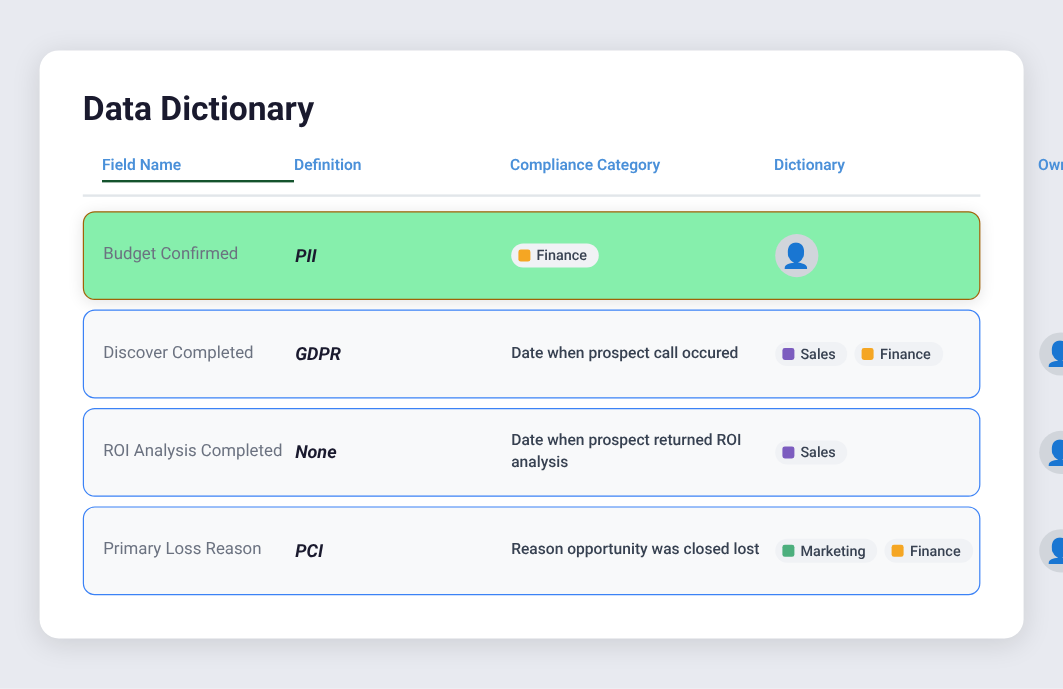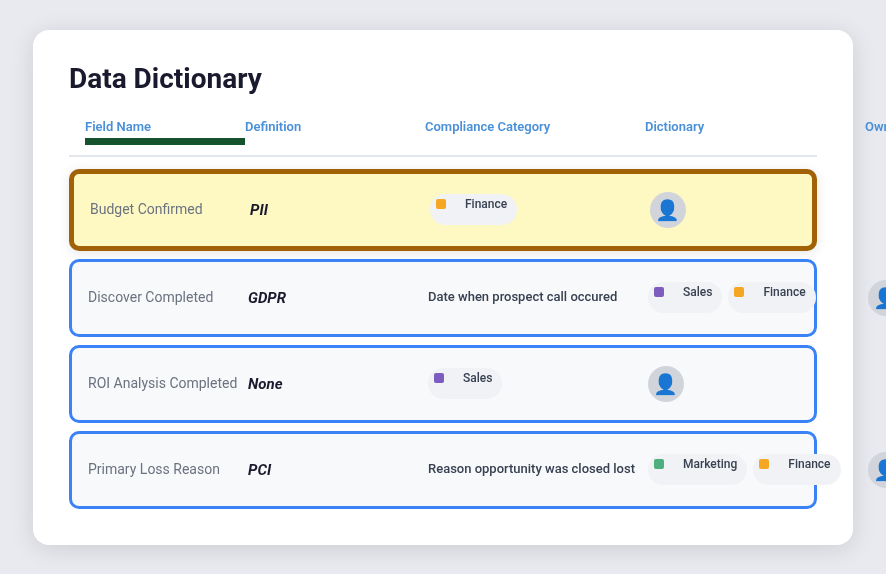--- a/index.html
+++ b/index.html
@@ -30,41 +30,41 @@
       padding: 0 16px 10px;
       border-bottom: 2px solid #e2e6ea;
       margin-bottom: 12px;
     }
     .col-header {
       font-size: 13px;
       font-weight: 600;
       color: #4a90d9;
     }
     .col-header.active {
-      border-bottom: 7px solid #14532d;
+      border-bottom: 2px solid #14532d;
       padding-bottom: 4px;
     }
     .table-body {
       display: flex;
       flex-direction: column;
       gap: 8px;
     }
     .table-row {
       display: grid;
       grid-template-columns: 160px 180px 220px 220px 100px;
       align-items: center;
       padding: 18px 16px;
       border-radius: 10px;
       background: #f8f9fa;
-      border: 3px solid #3b82f6;
+      border: 1px solid #3b82f6;
     }
     .table-row.highlighted {
-      background: #fef9c3;
+      background: #86efac;
       box-shadow: 0 2px 12px rgba(0,0,0,0.10);
-      border: 5px solid #a16207;
+      border: 1px solid #a16207;
     }
     .field-name {
       font-size: 14px;
       color: #6b7280;
       font-weight: 400;
       line-height: 1.4;
     }
     .compliance-badge {
       font-size: 15px;
       font-weight: 700;
@@ -79,24 +79,24 @@
     }
     .stakeholder-cell {
       display: flex;
       flex-wrap: wrap;
       gap: 6px;
       align-items: center;
     }
     .stakeholder-tag {
       display: flex;
       align-items: center;
-      gap: 19px;
+      gap: 5px;
       background: #f0f2f5;
       border-radius: 20px;
-      padding: 3px 10px 14px 6px;
+      padding: 3px 10px 3px 6px;
       font-size: 12px;
       font-weight: 500;
       color: #374151;
     }
     .tag-dot {
       width: 10px;
       height: 10px;
       border-radius: 2px;
       flex-shrink: 0;
     }
@@ -160,20 +160,21 @@
         </div>
         <div>
           <div class="avatar-circle">
             <span class="avatar-icon">👤</span>
           </div>
         </div>
       </div>
       <div class="table-row">
         <div class="field-name">ROI Analysis Completed</div>
         <div class="compliance-badge">None</div>
+        <div class="definition-text">Date when prospect returned ROI analysis</div>
         <div class="stakeholder-cell">
           <div class="stakeholder-tag">
             <div class="tag-dot" style="background: rgb(124, 92, 191);"></div>
             <span>Sales</span>
           </div>
         </div>
         <div>
           <div class="avatar-circle">
             <span class="avatar-icon">👤</span>
           </div>

